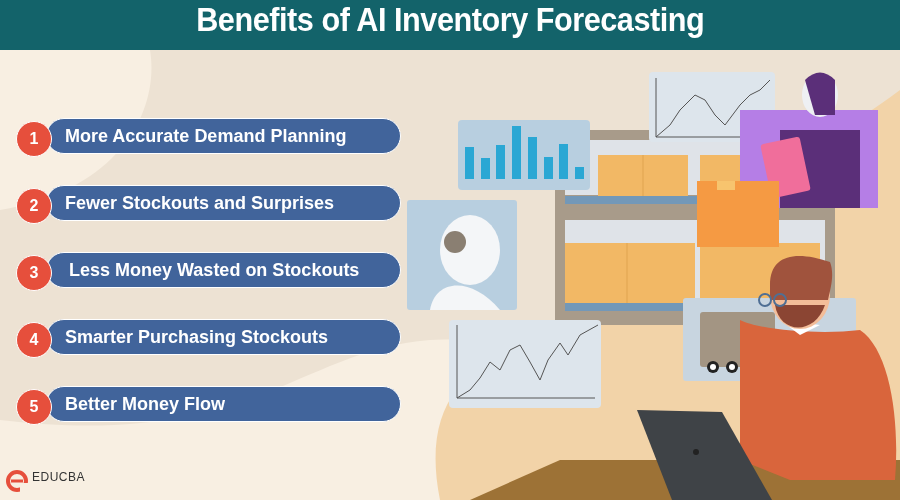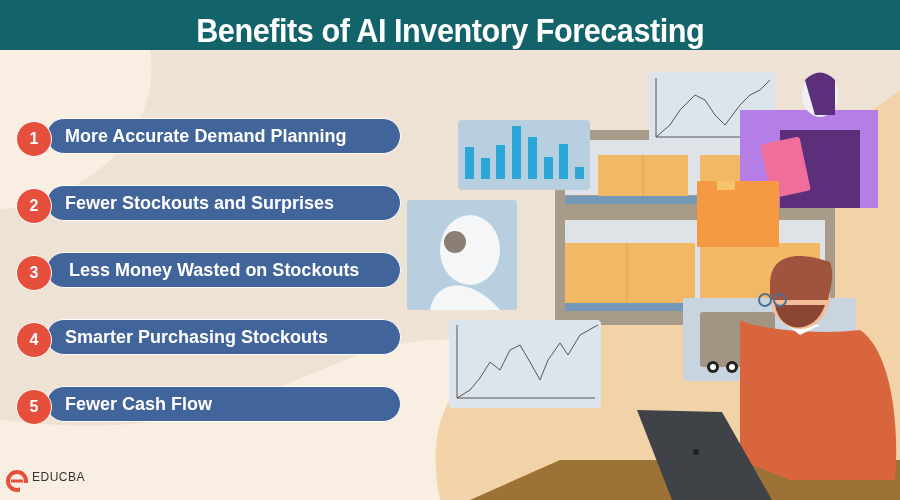--- a/index.html
+++ b/index.html
@@ -1,20 +1,20 @@
 <!DOCTYPE html>
 <html><head>
 <meta charset="utf-8">
 <style>
   * { box-sizing: border-box; margin: 0; padding: 0; }
   html, body { width: 900px; height: 500px; overflow: hidden; }
   body { font-family: "Liberation Sans", sans-serif; background: #f8efe2; position: relative; }
 
   .header { position: absolute; left: 0; top: 0; width: 900px; height: 50px; background: #13636a;
-            display: flex; align-items: flex-end; justify-content: center; }
+            display: flex; align-items: flex-start; justify-content: center; }
   .header h1 { color: #fff; font-size: 34px; font-weight: bold; letter-spacing: -0.5px; transform: scaleX(0.9); }
 
   .bg-wave { position: absolute; }
 
   .list { position: absolute; left: 16px; top: 118px; }
   .item { position: absolute; left: 0; width: 385px; height: 42px; }
   .pill { position: absolute; left: 30px; top: 0; width: 355px; height: 36px; background: #41649b;
           border-radius: 21px; border: 1.5px solid #fff; display: flex; align-items: center; padding-left: 18px; }
   .pill span { color: #fff; font-weight: bold; font-size: 18px; }
   .num { position: absolute; left: 0; top: 3px; width: 36px; height: 36px; border-radius: 50%; background: #e64f3c;
@@ -59,21 +59,21 @@
   </div>
   <div class="item" style="top:201px;">
     <div class="num">4</div>
     <div class="pill">
         <span>Smarter Purchasing Stockouts</span>
       </div>
   </div>
   <div class="item" style="top:268px;">
     <div class="num">5</div>
     <div class="pill">
-        <span>Fewer Cash Flow</span>
+        <span>Better Money Flow</span>
       </div>
   </div>
 </div>
 
 <div class="logo">
   <svg width="22" height="22" viewBox="0 0 22 22">
     <circle cx="11" cy="11" r="9" fill="none" stroke="#e64f3c" stroke-width="4"></circle>
     <rect x="5" y="9.5" width="12" height="3" fill="#e64f3c"></rect>
     <rect x="14" y="13" width="8" height="9" fill="#f8efe2"></rect>
   </svg>

